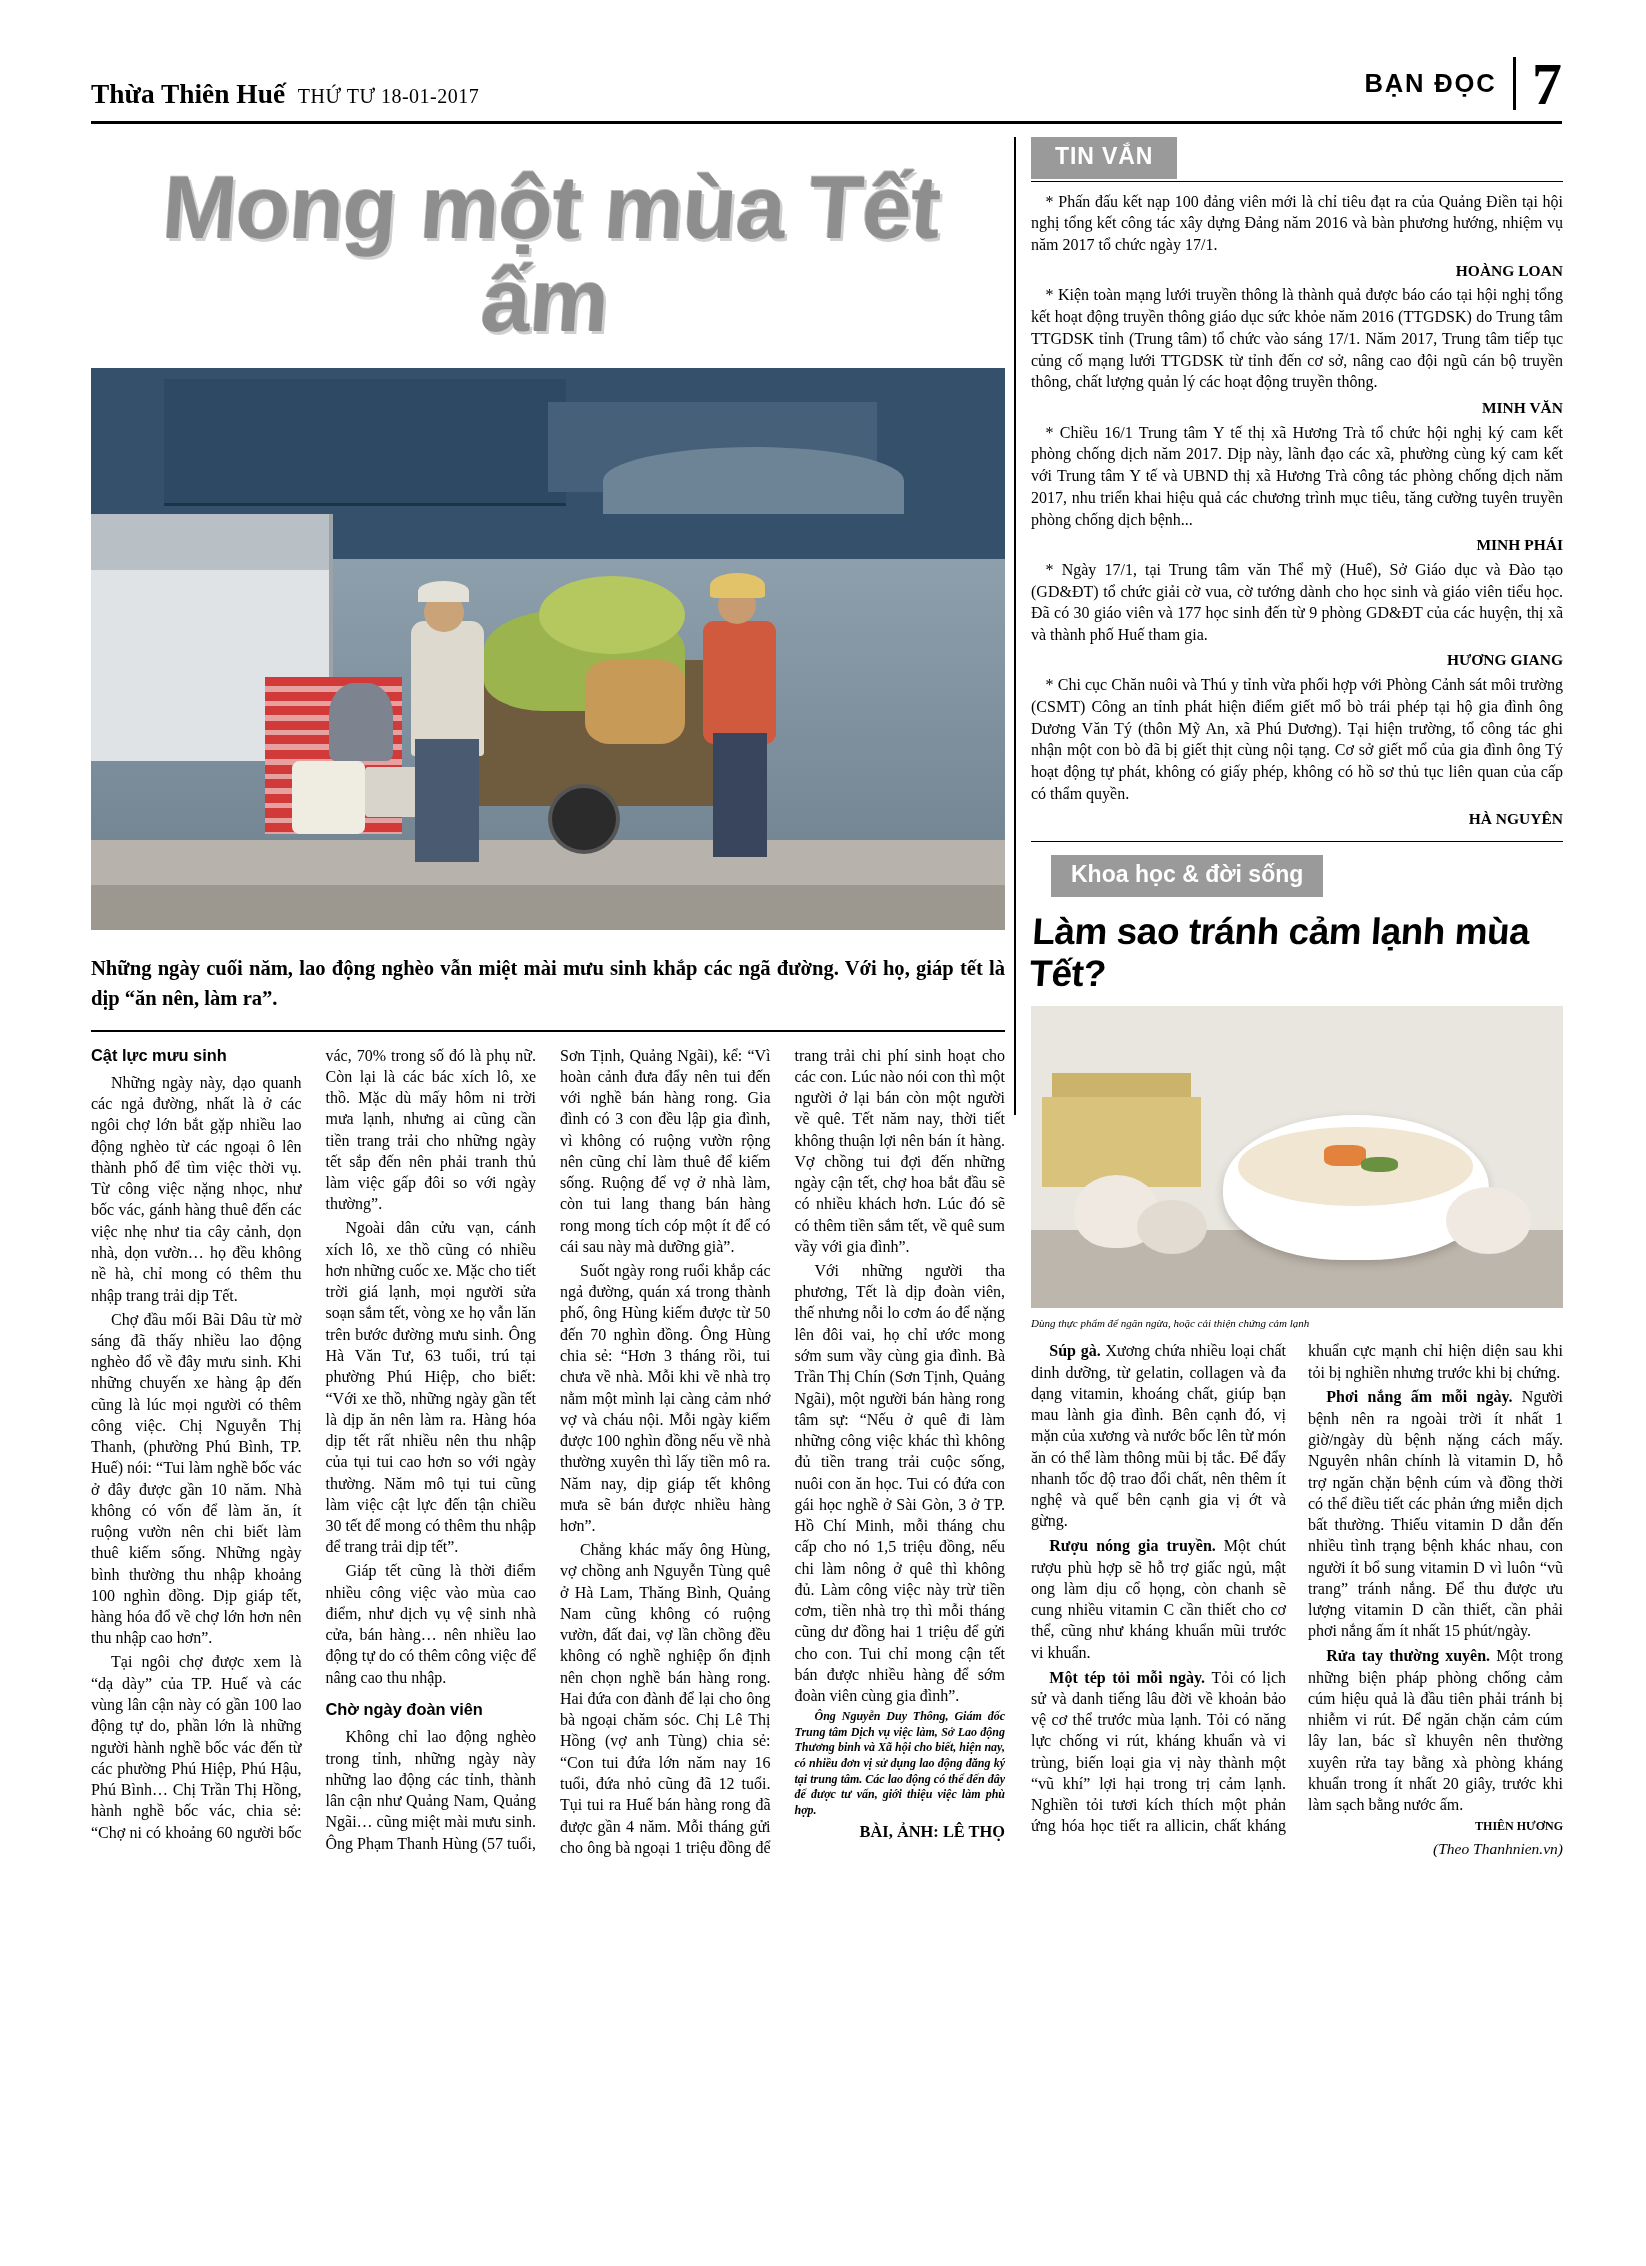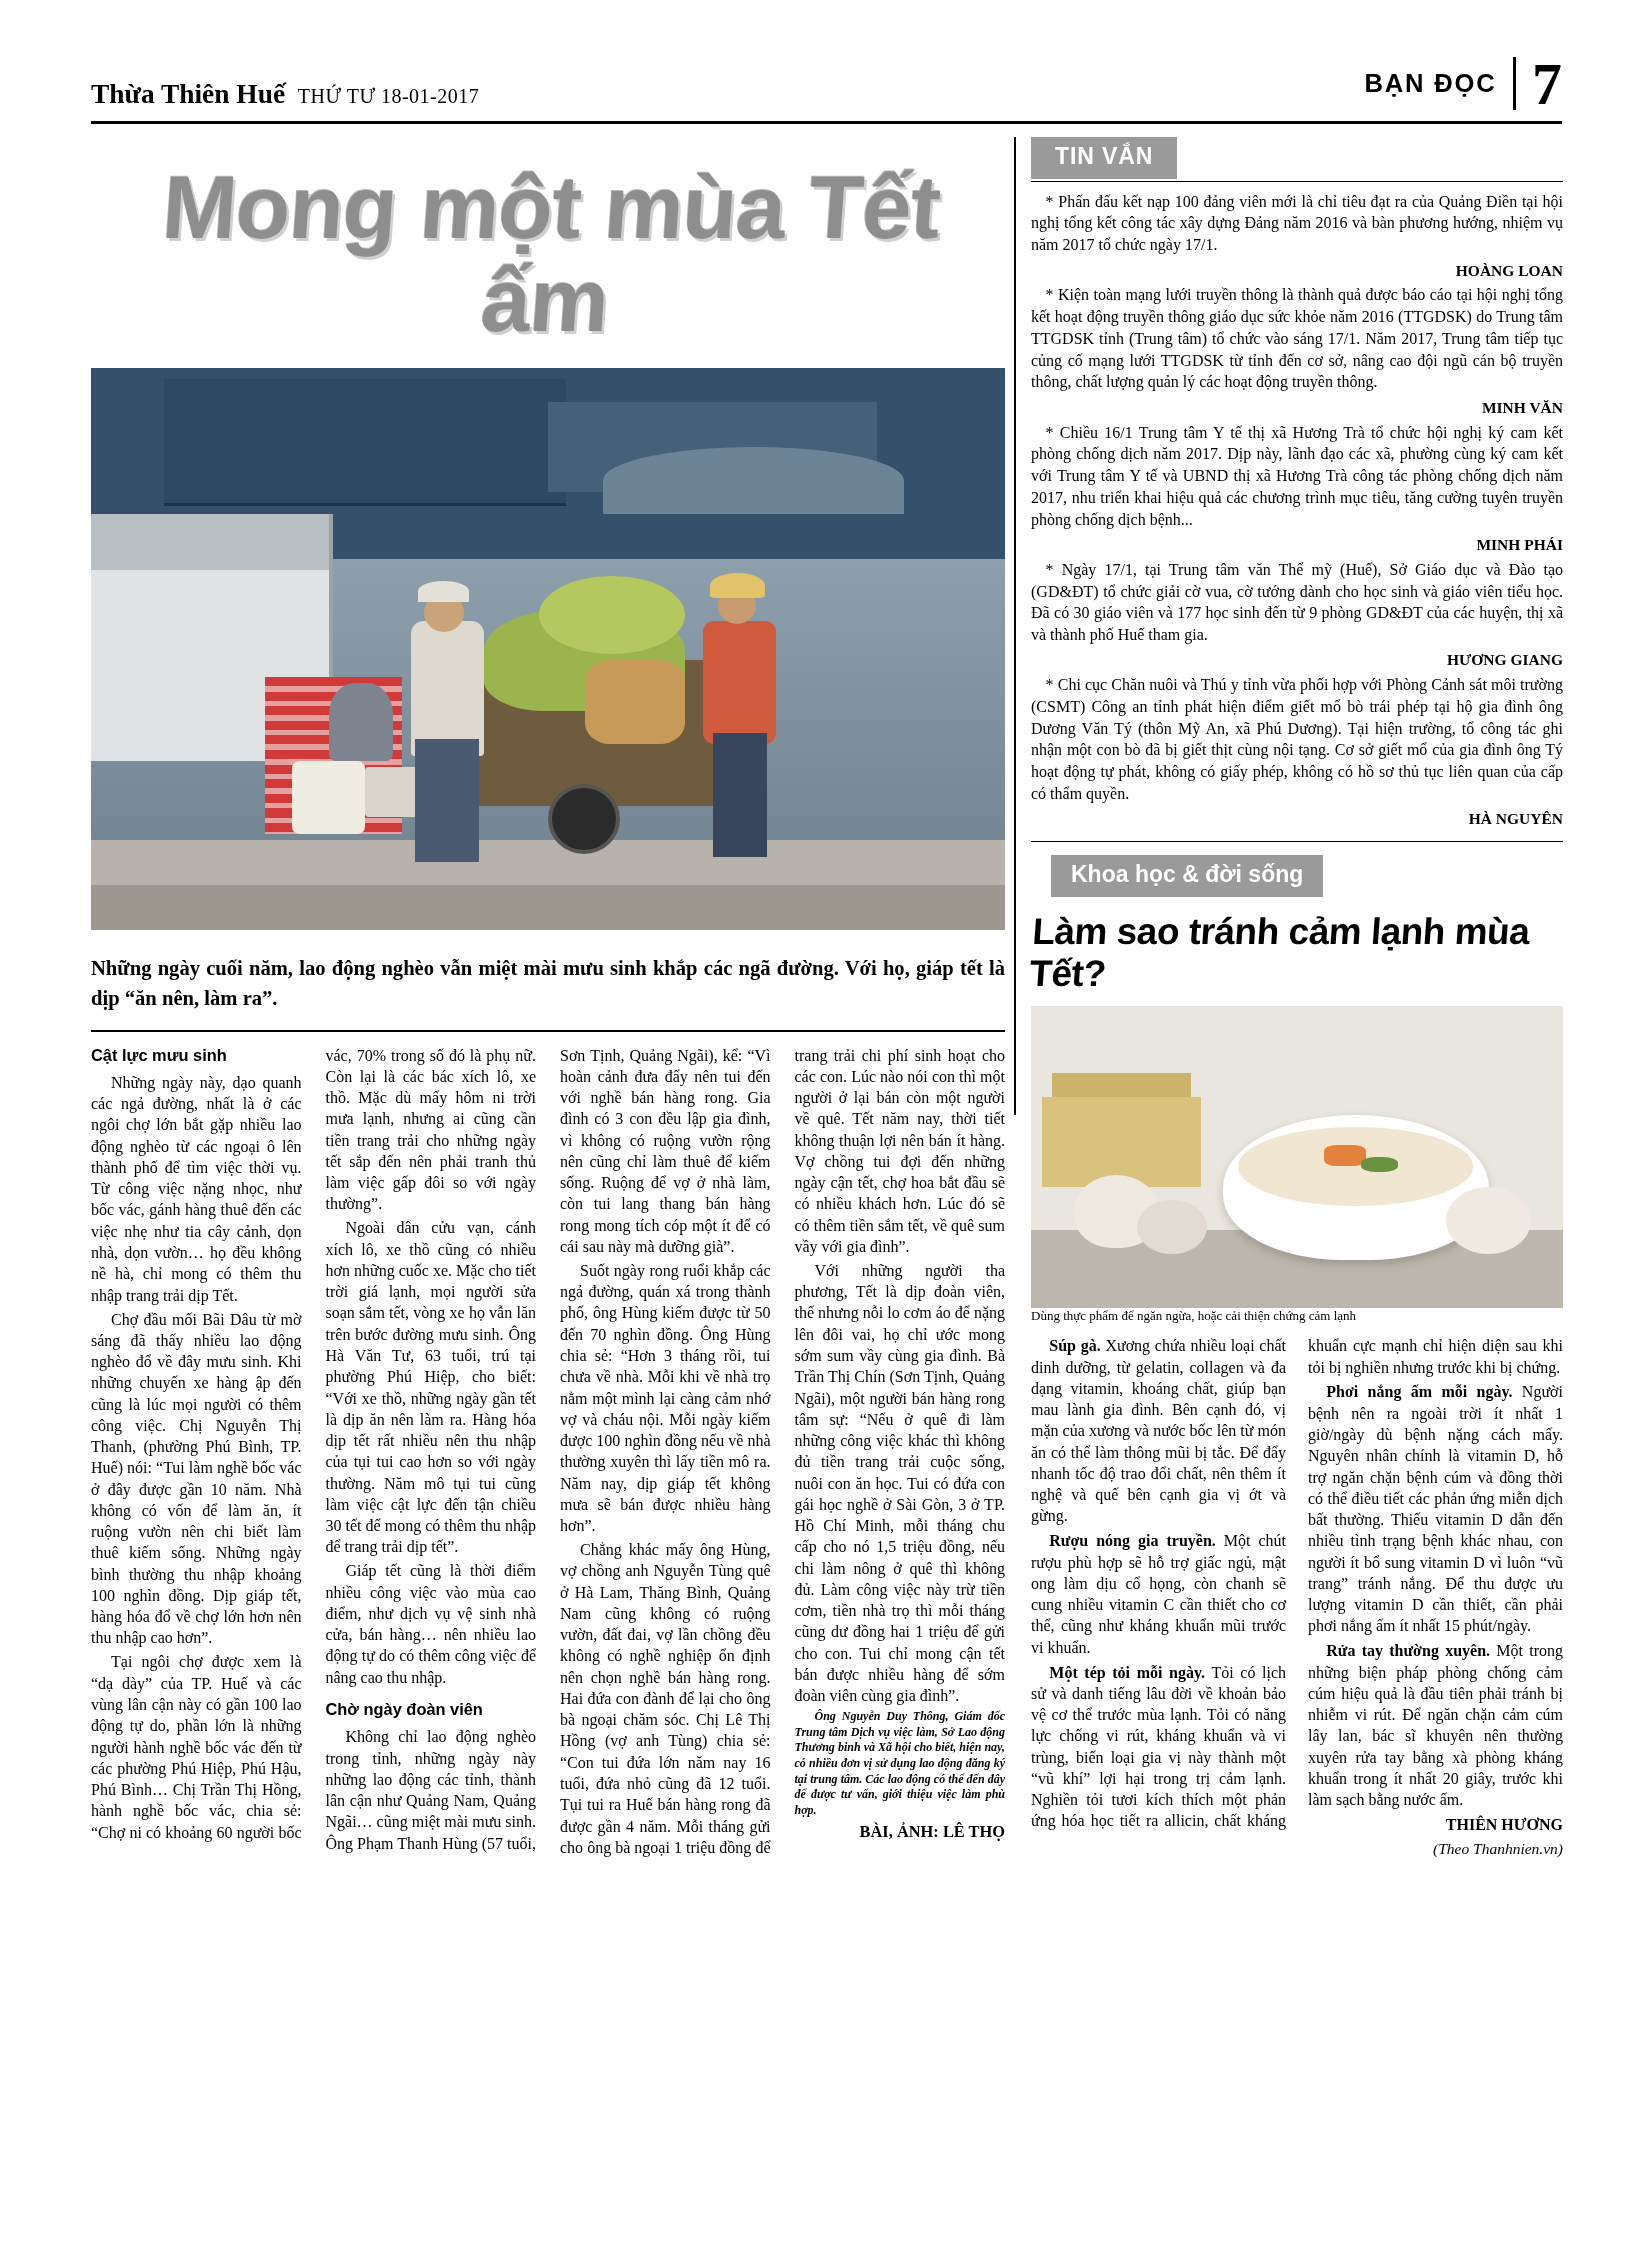--- a/index.html
+++ b/index.html
@@ -181,34 +181,34 @@
   .kp-back { position:absolute; left:0; top:0; width:100%; height:74%; background:#e8e6df; }
   .kp-bowl { position:absolute; left:36%; top:36%; width:50%; height:48%; background:#fff; border-radius:50% 50% 45% 45%; box-shadow:0 3.7px 9.1px rgba(0,0,0,.18); }
   .kp-soup { position:absolute; left:39%; top:40%; width:44%; height:26%; background:#f0e6d2; border-radius:50%; }
   .kp-carrot { position:absolute; left:55%; top:46%; width:8%; height:7%; background:#e2823c; border-radius:30%; }
   .kp-herb { position:absolute; left:62%; top:50%; width:7%; height:5%; background:#69913f; border-radius:40%; }
   .kp-garlic1 { position:absolute; left:8%; top:56%; width:16%; height:24%; background:#efe9e2; border-radius:50% 50% 45% 45%; }
   .kp-garlic2 { position:absolute; left:20%; top:64%; width:13%; height:18%; background:#e2dbd2; border-radius:50%; }
   .kp-garlic3 { position:absolute; left:78%; top:60%; width:16%; height:22%; background:#efe9e2; border-radius:50%; }
   .kp-board { position:absolute; left:2%; top:30%; width:30%; height:30%; background:#d9c27c; }
   .kp-board2 { position:absolute; left:4%; top:22%; width:26%; height:14%; background:#cbb36b; }
-  .khds-cap { font-size:13px; margin-top:0; }
+  .khds-cap { font-size:11px; font-style:italic; margin-top:9px; }
 
   .khds-cols {
     margin-top:11px;
     column-count:2;
     column-gap:22px;
     width:532px;
     font-size:16px;
     line-height:1.33;
     text-align:justify;
   }
   .khds-cols p { margin:0 0 3.7px 0; text-indent:18.3px; }
   .khds-cols b { font-weight:bold; }
-  .khds-sig { text-align:right; font-weight:bold; font-size:16px; margin-top:9.1px; text-indent:0; }
+  .khds-sig { text-align:right; font-weight:bold; font-size:12px; margin-top:9.1px; text-indent:0; }
   .khds-src { text-align:right; font-style:italic; font-size:15.5px; text-indent:0; }
 </style>
 </head>
 <body>
 
 <div class="page">
 
   <div class="masthead">
     <div class="mast-left">
       <span class="mast-paper">Thừa Thiên Huế</span>

